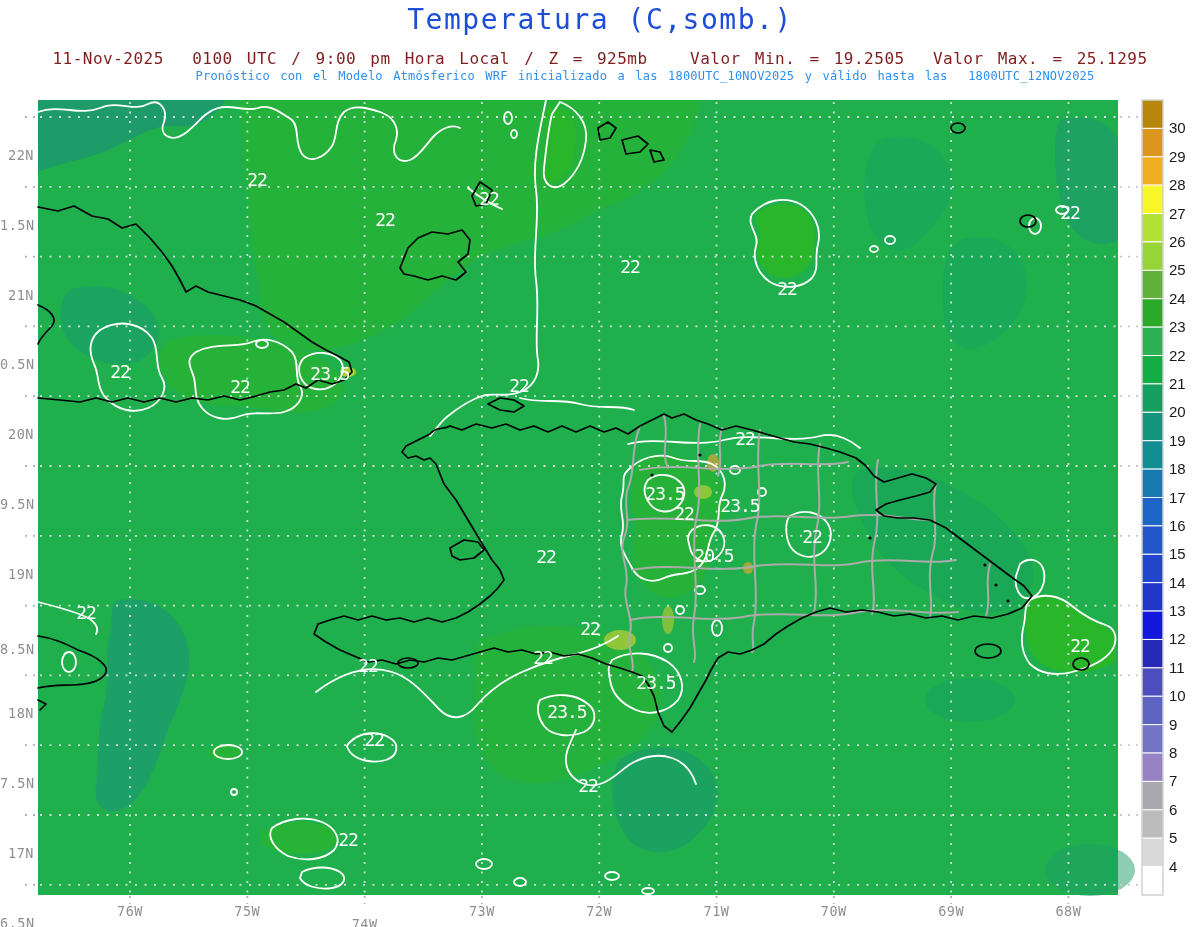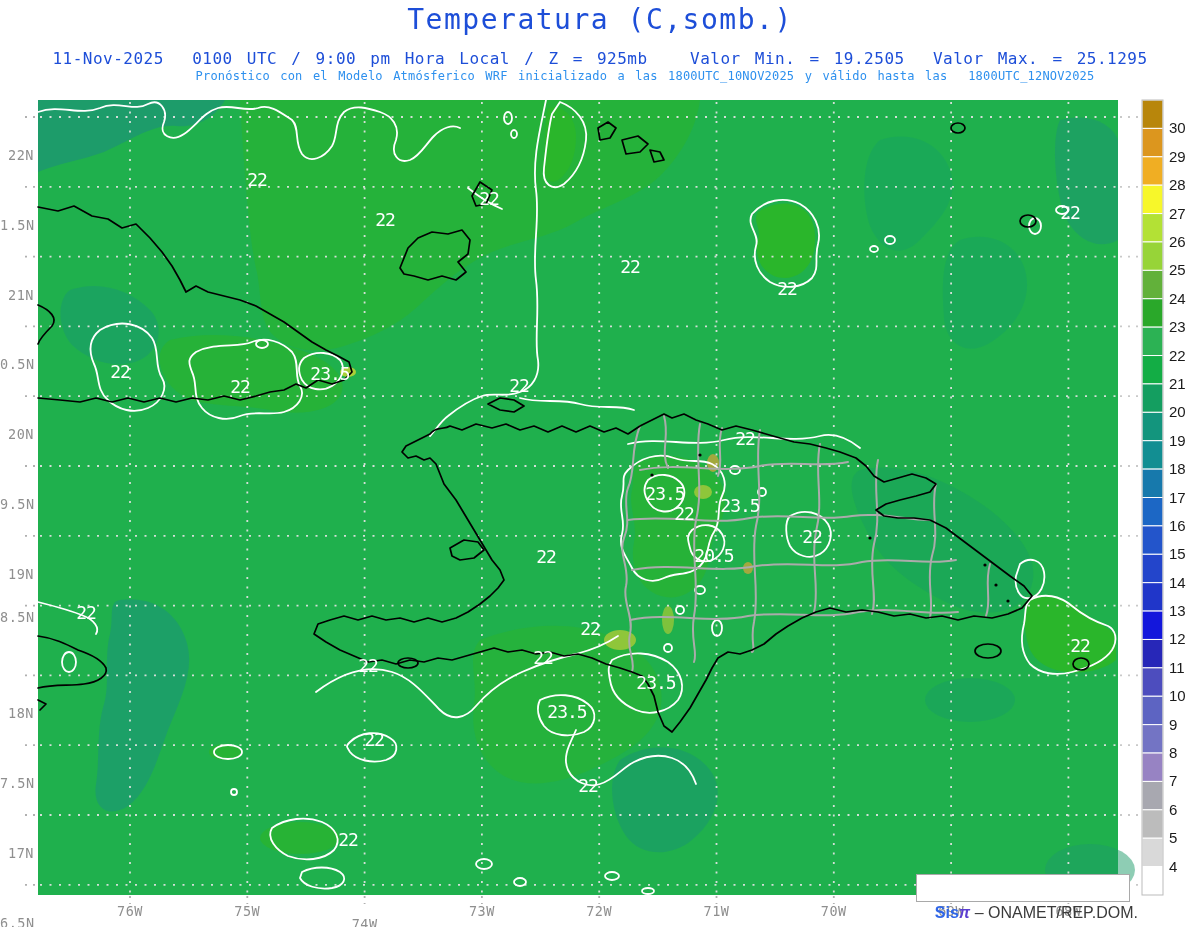--- a/index.html
+++ b/index.html
@@ -1,20 +1,20 @@
 <!DOCTYPE html>
 <html><head>
 <meta charset="utf-8">
 <style>
   html,body{margin:0;padding:0;background:#ffffff;}
   #stage{position:relative;width:1200px;height:927px;background:#ffffff;overflow:hidden;
          font-family:"DejaVu Sans Mono","Liberation Mono",monospace;}
   .hdr{position:absolute;left:0;width:1200px;text-align:center;white-space:pre;}
   #title{top:3px;font-size:28px;letter-spacing:1.5px;color:#1d4ed8;}
-  #line2{top:49px;font-size:16px;letter-spacing:.5px;word-spacing:4px;color:#1d4ed8;}
+  #line2{top:49px;font-size:16px;letter-spacing:.5px;word-spacing:4px;color:#7f1d1d;}
   #line3{top:69px;font-size:12px;letter-spacing:.2px;word-spacing:3px;color:#2d90ee;padding-left:45px;}
   #map-svg{position:absolute;left:0;top:0;}
   .latlab{position:absolute;width:34px;text-align:right;font-size:13.5px;color:#8f8f8f;letter-spacing:.5px;margin-top:39px;}
   .lonlab{position:absolute;width:44px;text-align:center;font-size:13.5px;color:#8f8f8f;letter-spacing:.5px;}
   #wm{position:absolute;left:916px;top:874px;width:212px;height:26px;background:#ffffff;
       border:1px solid #a9a9a9;text-align:center;line-height:25px;font-size:16px;
       font-family:"Liberation Sans","DejaVu Sans",sans-serif;white-space:pre;}
   #wm .sis{color:#2f66e8;font-weight:bold;}
   #wm .pi{color:#5b3fd1;font-weight:bold;font-style:italic;}
   #wm .org{color:#3a3a3a;}
@@ -299,32 +299,29 @@
   </svg>
 
   <div id="axis-labels">
       <span class="latlab" style="left: 0px; top: 108px;">22N</span>
       <span class="latlab" style="left: 0px; top: 177.8px;">1.5N</span>
       <span class="latlab" style="left: 0px; top: 247.6px;">21N</span>
       <span class="latlab" style="left: 0px; top: 317.4px;">0.5N</span>
       <span class="latlab" style="left: 0px; top: 387.2px;">20N</span>
       <span class="latlab" style="left: 0px; top: 457px;">9.5N</span>
       <span class="latlab" style="left: 0px; top: 526.8px;">19N</span>
-      <span class="latlab" style="left: 0px; top: 570px;">8.5N</span>
+      <span class="latlab" style="left: 0px; top: 602px;">8.5N</span>
       <span class="latlab" style="left: 0px; top: 666.4px;">18N</span>
       <span class="latlab" style="left: 0px; top: 736.2px;">7.5N</span>
       <span class="latlab" style="left: 0px; top: 806px;">17N</span>
       <span class="latlab" style="left: 0px; top: 875.8px;">6.5N</span>
       <span class="lonlab" style="left: 108px; top: 903px;">76W</span>
       <span class="lonlab" style="left: 225.3px; top: 903px;">75W</span>
       <span class="lonlab" style="left: 342.6px; top: 916px;">74W</span>
       <span class="lonlab" style="left: 459.9px; top: 903px;">73W</span>
       <span class="lonlab" style="left: 577.2px; top: 903px;">72W</span>
       <span class="lonlab" style="left: 694.5px; top: 903px;">71W</span>
       <span class="lonlab" style="left: 811.8px; top: 903px;">70W</span>
       <span class="lonlab" style="left: 929.1px; top: 903px;">69W</span>
       <span class="lonlab" style="left: 1046.4px; top: 903px;">68W</span>
     </div>
 
-  <div id="wm">
-    <span class="sis">Sis</span><span class="pi">π</span><span class="org"> – </span><span class="org">ONAMET/REP.DOM.</span>
-  </div>
 </div>
 
 </body></html>

